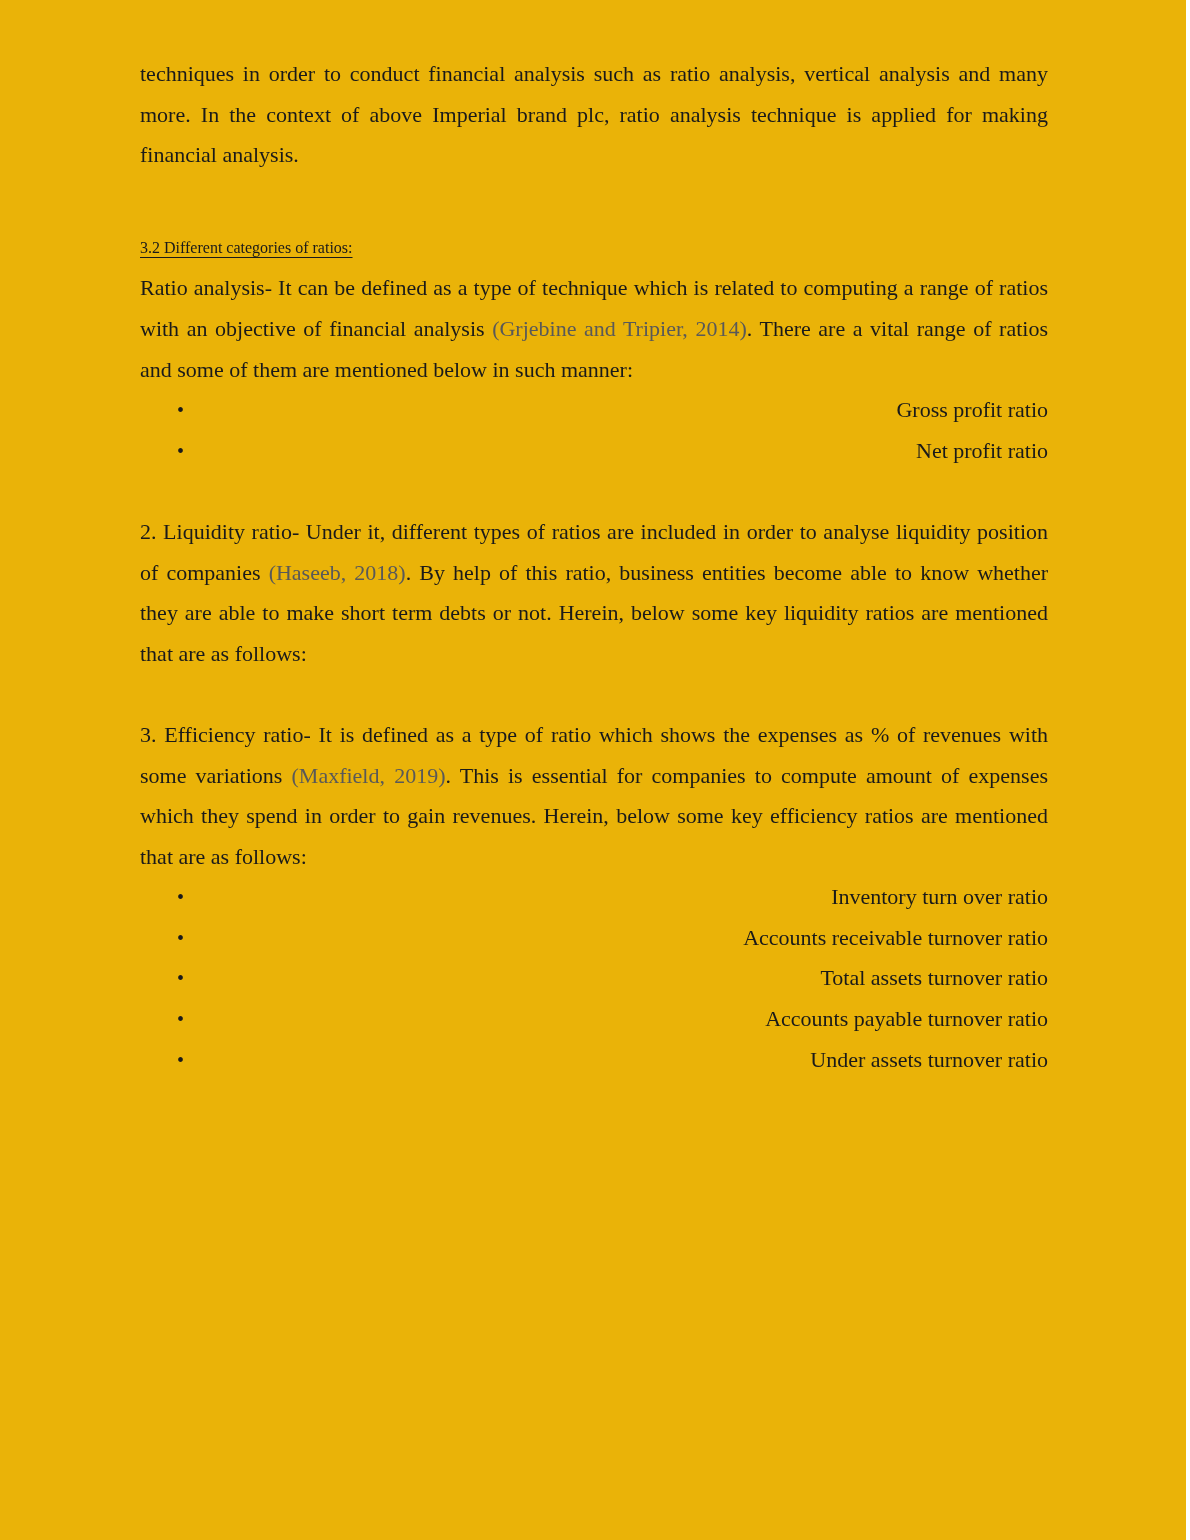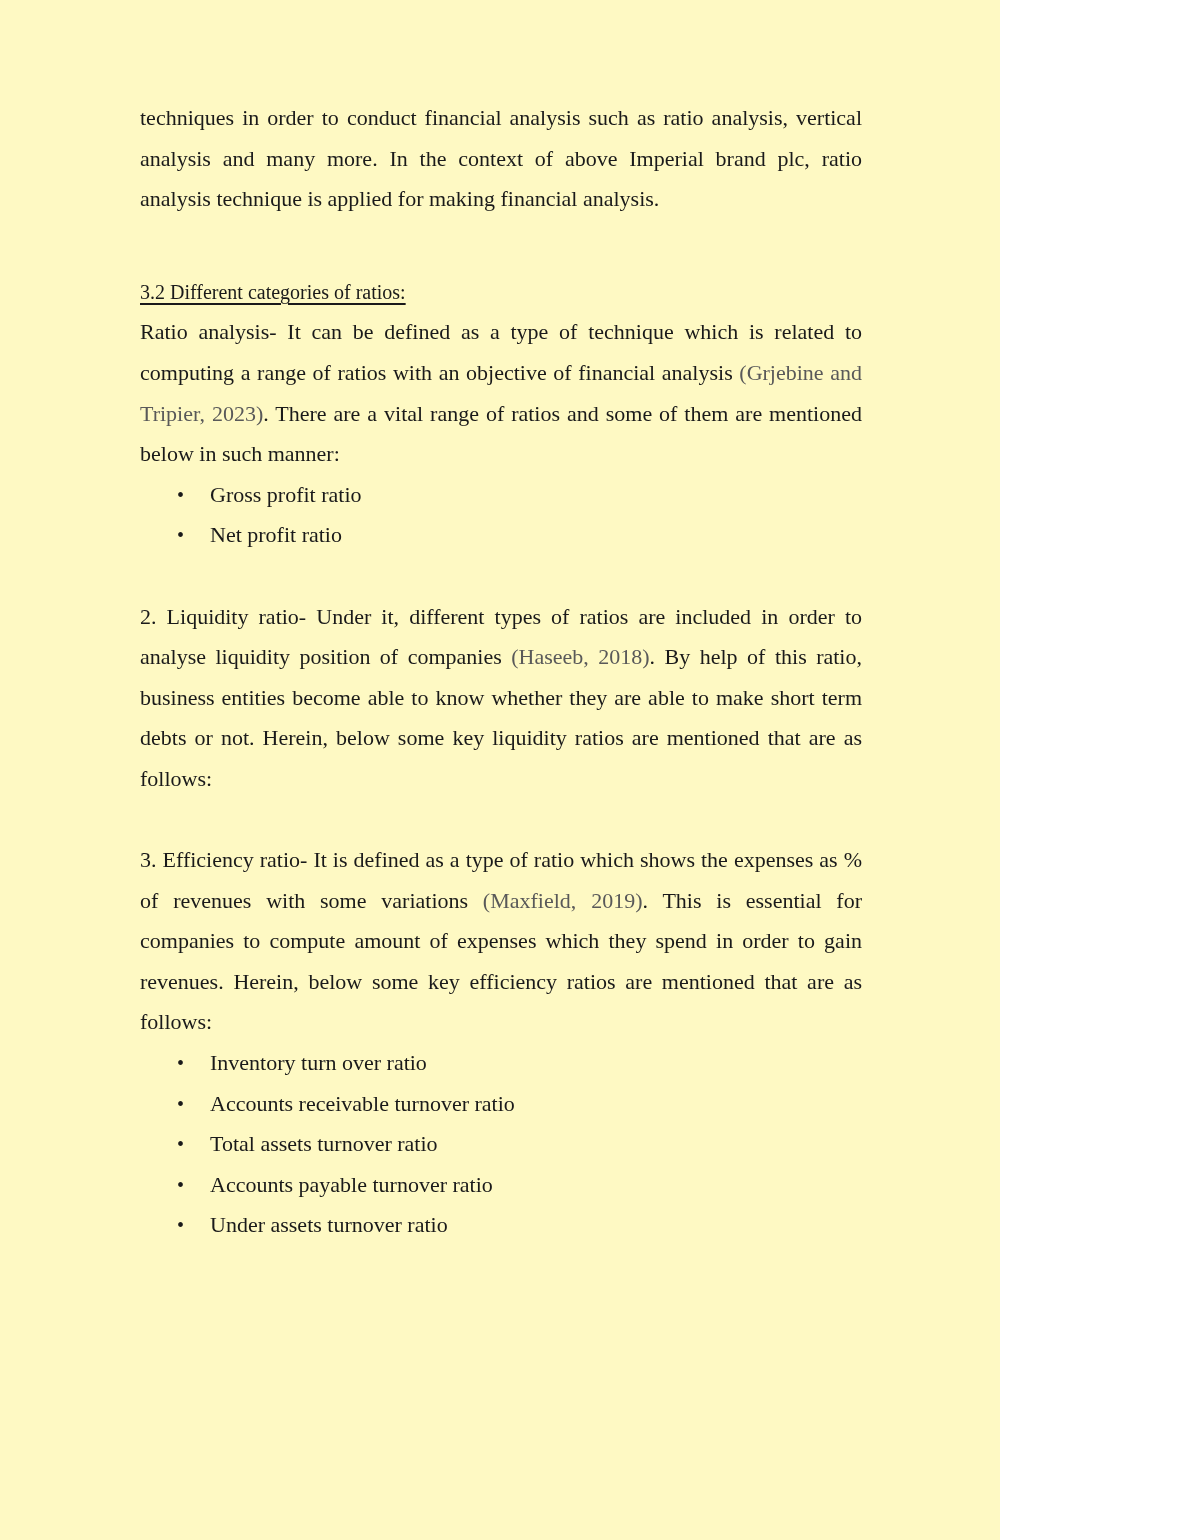--- a/index.html
+++ b/index.html
@@ -2,53 +2,54 @@
 <html><head>
 <meta charset="utf-8">
 <style>
   html, body {
     margin: 0;
     padding: 0;
     background: #ffffff;
   }
   .page {
     position: relative;
-    width: 1000px;
+    width: 1186px;
     height: 1540px;
-    background: #fef9c3;
+    background: #eab308;
     box-sizing: border-box;
-    padding: 98px 138px 0 140px;
+    padding: 54px 138px 0 140px;
     font-family: "Liberation Serif", "DejaVu Serif", serif;
     font-size: 22px;
     line-height: 40.6px;
     color: #1a1a1a;
     overflow: hidden;
   }
   .para {
     margin: 0;
     text-align: justify;
   }
   .heading {
     margin: 52px 0 0 0;
     text-decoration: underline;
     text-underline-offset: 4px;
     font-weight: normal;
-    font-size: 20px;
+    font-size: 16px;
     line-height: 40.6px;
   }
   .gap-before {
     margin-top: 40.6px;
   }
   .cite {
     color: #595959;
   }
   ul.bullet-list {
     list-style: none;
     margin: 0;
     padding: 0;
+    text-align: right;
   }
   ul.bullet-list li {
     position: relative;
     padding-left: 70px;
     line-height: 40.6px;
   }
   .bullet {
     position: absolute;
     left: 37px;
     top: 0;
@@ -60,21 +61,21 @@
 </style>
 </head>
 <body>
 
 <div class="page">
 
   <p class="para">techniques in order to conduct financial analysis such as ratio analysis, vertical analysis and many more. In the context of above Imperial brand plc, ratio analysis technique is applied for making financial analysis.</p>
 
   <h3 class="heading">3.2 Different categories of ratios:</h3>
 
-  <p class="para"><span>Ratio analysis- It can be defined as a type of technique which is related to computing a range of ratios with an objective of financial analysis </span><span class="cite">(Grjebine and Tripier, 2023)</span><span>. There are a vital range of ratios and some of them are mentioned below in such manner:</span></p>
+  <p class="para"><span>Ratio analysis- It can be defined as a type of technique which is related to computing a range of ratios with an objective of financial analysis </span><span class="cite">(Grjebine and Tripier, 2014)</span><span>. There are a vital range of ratios and some of them are mentioned below in such manner:</span></p>
 
 
   <ul class="bullet-list">
     <li><span class="bullet"></span><span>Gross profit ratio</span></li>
     <li><span class="bullet"></span><span>Net profit ratio</span></li>
   </ul>
 
   <p class="para gap-before"><span>2. Liquidity ratio- Under it, different types of ratios are included in order to analyse liquidity position of companies </span><span class="cite">(Haseeb, 2018)</span><span>. By help of this ratio, business entities become able to know whether they are able to make short term debts or not. Herein, below some key liquidity ratios are mentioned that are as follows:</span></p>
 
 

